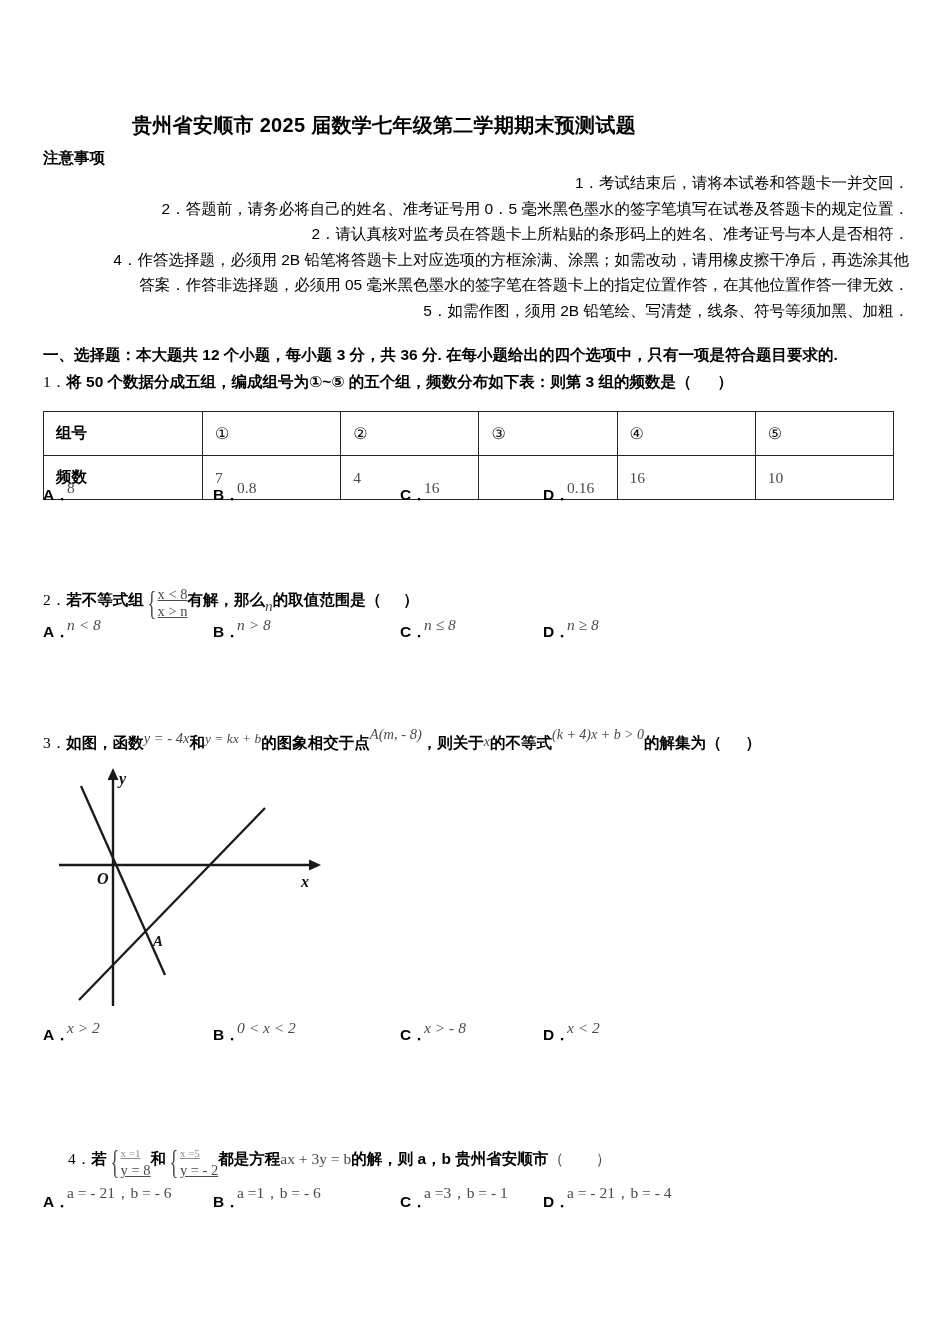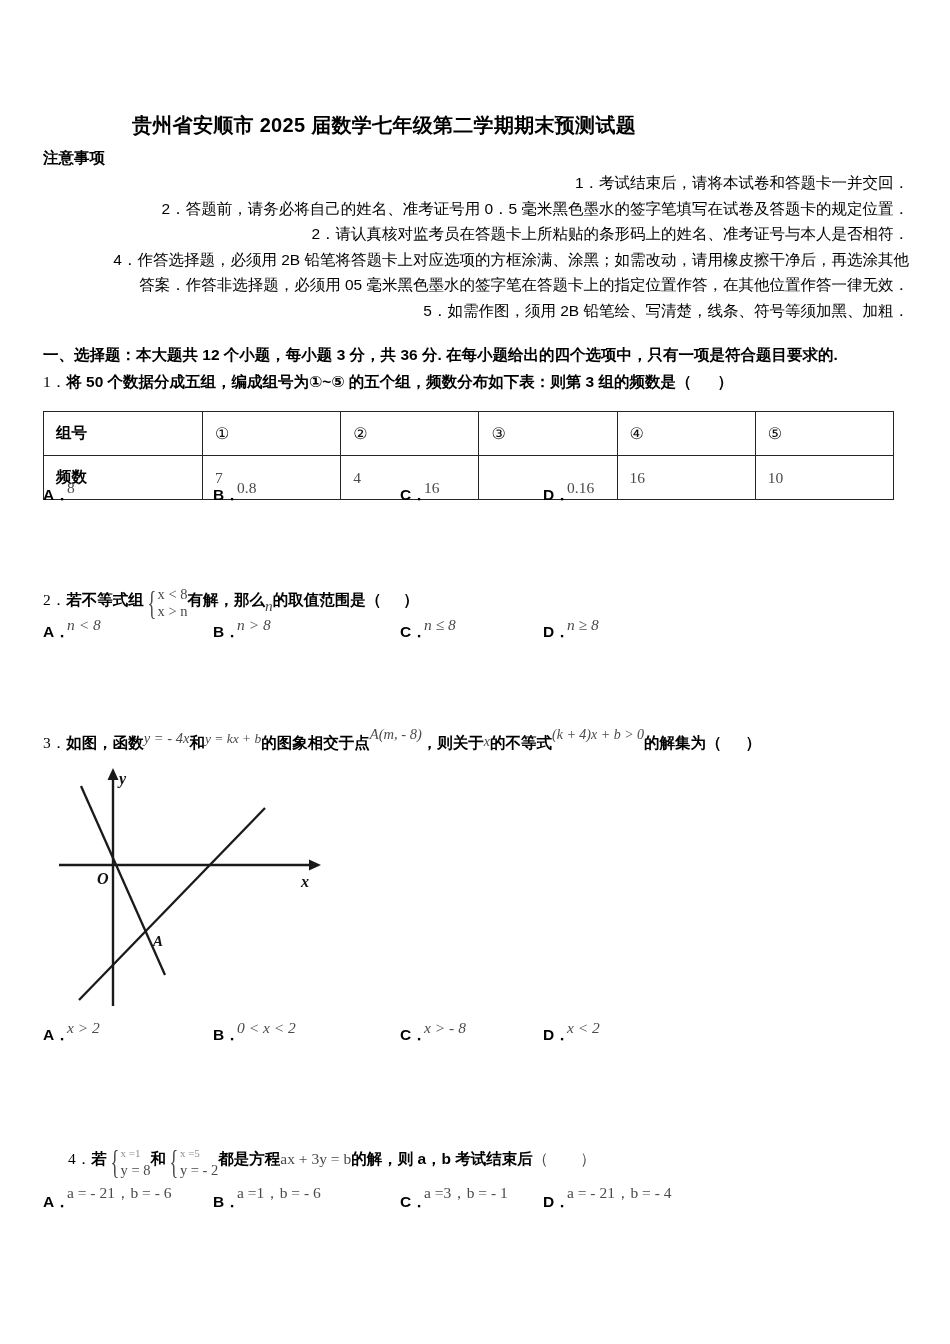--- a/index.html
+++ b/index.html
@@ -134,21 +134,21 @@
     transform: scaleX(0.55);
     margin-right: -2px;
   }
   .sys .rows {
     display: inline-flex;
     flex-direction: column;
     font-size: 14.5px;
     line-height: 17px;
     color: #4a4a4a;
   }
-  .sys .rows span { white-space: nowrap; font-family: "Liberation Serif", serif; }
+  .sys .rows span { white-space: nowrap; font-family: "Liberation Serif", serif; text-decoration: underline; }
   .sys.faint .rows span.dim { color: #8d8d8d; font-size: 11px; }
 
   
   .figure {
     position: absolute;
     left: 55px; top: 760px;
     width: 290px; height: 290px;
   }
   .figure svg { display: block; }
 </style>
@@ -294,21 +294,21 @@
         <span class="rows">
           <span class="dim">x =1</span>
           <span>y = 8</span>
         </span>
       </span><span>和</span><span class="sys faint">
         <span class="brace">{</span>
         <span class="rows">
           <span class="dim">x =5</span>
           <span>y = - 2</span>
         </span>
-      </span><span>都是方程</span><span class="mn">ax + 3y = b</span><span>的解，则 a，b 考试结束后</span><span class="mn">（</span><span style="display:inline-block;width:32px;"></span><span class="mn">）</span>
+      </span><span>都是方程</span><span class="mn">ax + 3y = b</span><span>的解，则 a，b 贵州省安顺市</span><span class="mn">（</span><span style="display:inline-block;width:32px;"></span><span class="mn">）</span>
   </div>
 
   <div class="opt-row" style="top:1213px; left:43px;">
     <div class="opt" style="left:0px;">
       <span class="lbl">A．</span>
       <span class="body mn">a = - 21，b = - 6</span>
     </div>
     <div class="opt" style="left:170px;">
       <span class="lbl">B．</span>
       <span class="body mn">a =1，b = - 6</span>

